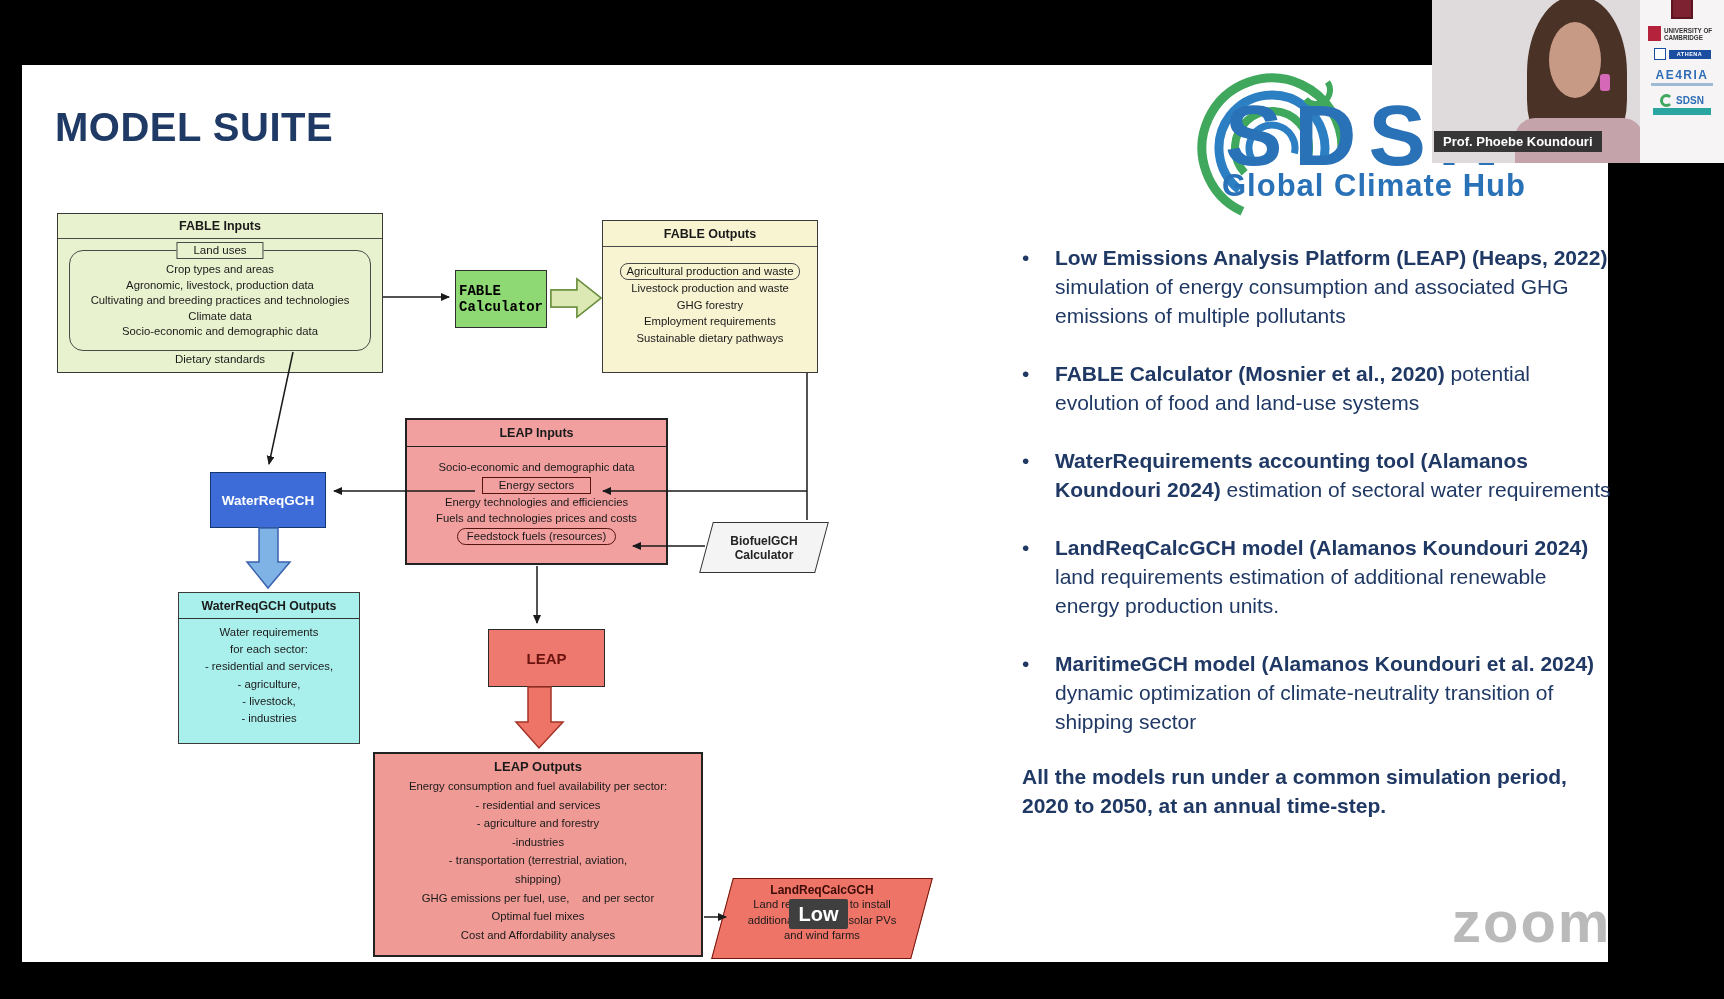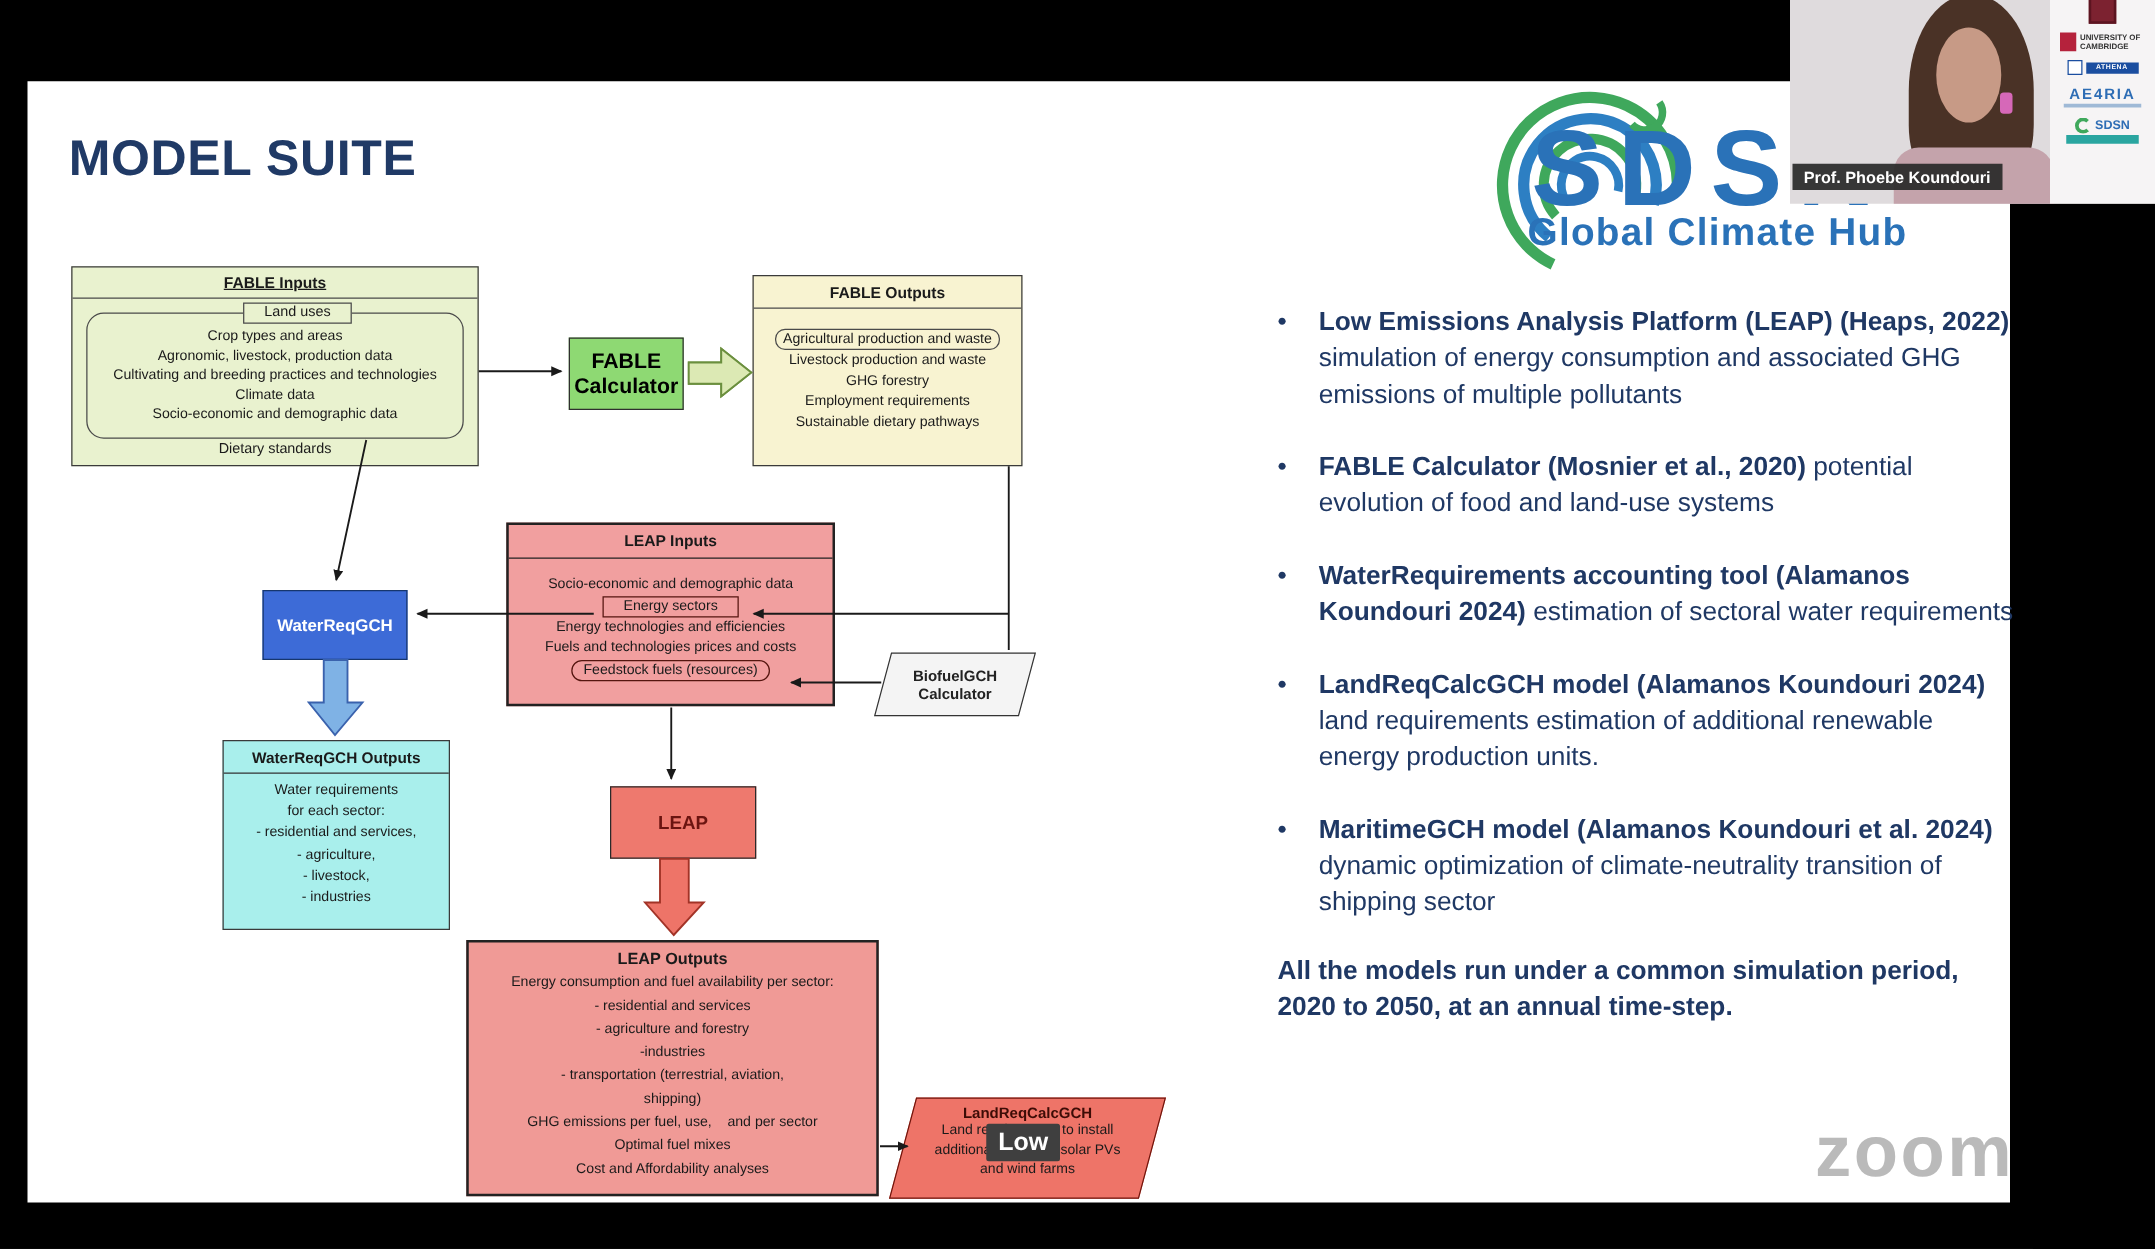--- a/index.html
+++ b/index.html
@@ -11,29 +11,29 @@
   #slide { position:absolute; left:22px; top:65px; width:1586px; height:897px; background:#ffffff; }
   .title { position:absolute; left:33px; top:40px; font-size:40px; font-weight:bold; color:#203a66; letter-spacing:.5px; }
 
   
   .abs { position:absolute; }
   .dbox { position:absolute; border:1.5px solid #3a3a3a; color:#1a1a1a; }
   .dhead { font-weight:bold; font-size:12.5px; text-align:center; }
   .dline { font-size:11.3px; line-height:15.5px; text-align:center; }
 
   
-  #fable-inputs { left:57px; top:213px; width:326px; height:160px; background:#e9f2cf;text-decoration:underline; }
+  #fable-inputs { left:57px; top:213px; width:326px; height:160px; background:#e9f2cf; }
   #fable-inputs .dhead { height:25px; line-height:25px; border-bottom:1.2px solid #4a4a4a; }
   #fi-rect { position:absolute; left:11px; right:11px; top:36px; height:101px; border:1.2px solid #4a4a4a; border-radius:14px; }
-  #fi-tag { position:absolute; top:28px; left:50%; transform:translateX(-50%); height:17px; line-height:15px; padding:0 16px; border:1.2px solid #4a4a4a; background:#e9f2cf; font-size:11.5px;margin-left:18px; }
+  #fi-tag { position:absolute; top:28px; left:50%; transform:translateX(-50%); height:17px; line-height:15px; padding:0 16px; border:1.2px solid #4a4a4a; background:#e9f2cf; font-size:11.5px; }
   #fi-lines { position:absolute; top:48px; left:0; width:100%; }
   #fi-footer { position:absolute; top:139px; width:100%; text-align:center; font-size:11.5px; }
 
   
-  #fable-calc { left:455px; top:270px; width:92px; height:58px; background:#8ed973; border:1.5px solid #2f2f2f; display:flex; align-items:center; justify-content:center; font-weight:bold; font-size:17px; text-align:center; white-space:pre-line; }
+  #fable-calc { left:455px; top:270px; width:92px; height:58px; background:#8ed973; border:1.5px solid #2f2f2f; display:flex; align-items:center; justify-content:center; font-weight:bold; font-size:14px; white-space:pre-line;font-family:Liberation Mono, monospace; }
 
   
   #fable-outputs { left:602px; top:220px; width:216px; height:153px; background:#f8f3d1; text-align:center; }
   #fable-outputs .dhead { height:26px; line-height:26px; border-bottom:1.2px solid #4a4a4a; }
   #fo-tag { display:inline-block; margin-top:16px; border:1.2px solid #4a4a4a; border-radius:8px; padding:0 5px; font-size:11.3px; height:17px; line-height:15px; }
   #fable-outputs .dline { line-height:16.5px; }
 
   
   #leap-inputs { left:405px; top:418px; width:263px; height:147px; background:#f19f9f; border:2px solid #222; text-align:center; }
   #leap-inputs .dhead { height:27px; line-height:27px; border-bottom:1.5px solid #222; }

